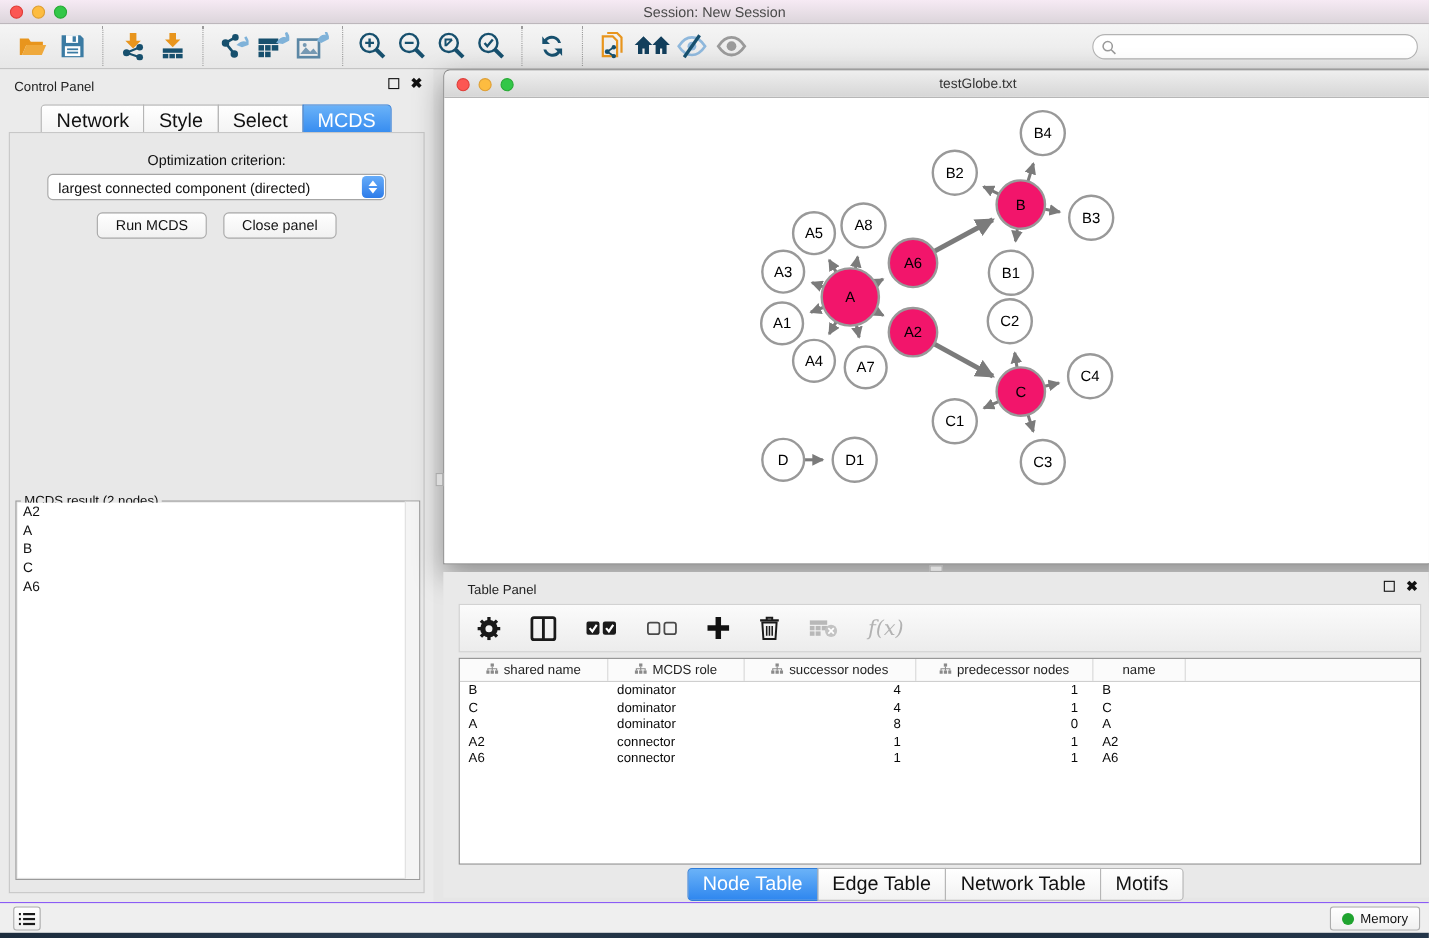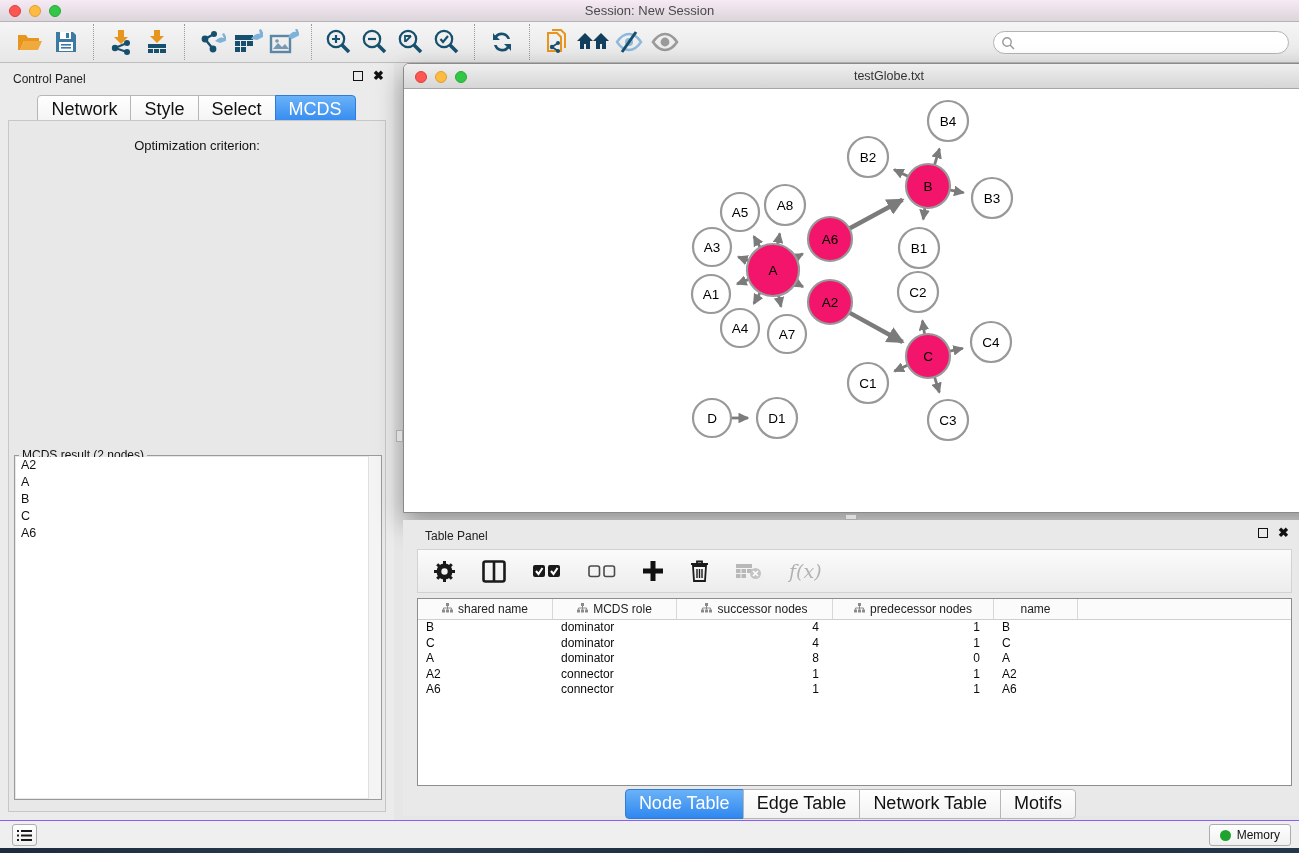--- a/index.html
+++ b/index.html
@@ -277,20 +277,31 @@
       <span class="pb close-icon">✖</span>
     </div>
     <div class="tabrow cp-tabs" id="cp-tabs">
         <span class="tab">Network</span>
         <span class="tab">Style</span>
         <span class="tab">Select</span>
         <span class="tab active">MCDS</span>
       </div>
     <div class="cp-content">
       <div class="opt-label">Optimization criterion:</div>
+      <div class="dropdown">
+        <span>largest connected component (directed)</span>
+        <span class="dd-stepper">
+            <span class="dd-up"></span>
+            <span class="dd-down"></span>
+          </span>
+      </div>
+      <div class="btnrow">
+        <button class="pushbtn">Run MCDS</button>
+        <button class="pushbtn">Close panel</button>
+      </div>
       <div class="result-fieldset">
         <span class="result-legend">MCDS result (2 nodes)</span>
         <div class="result-list" id="mcds-list">
             <div class="result-item">A2</div>
             <div class="result-item">A</div>
             <div class="result-item">B</div>
             <div class="result-item">C</div>
             <div class="result-item">A6</div>
           </div>
         <div class="result-scroll"></div>

